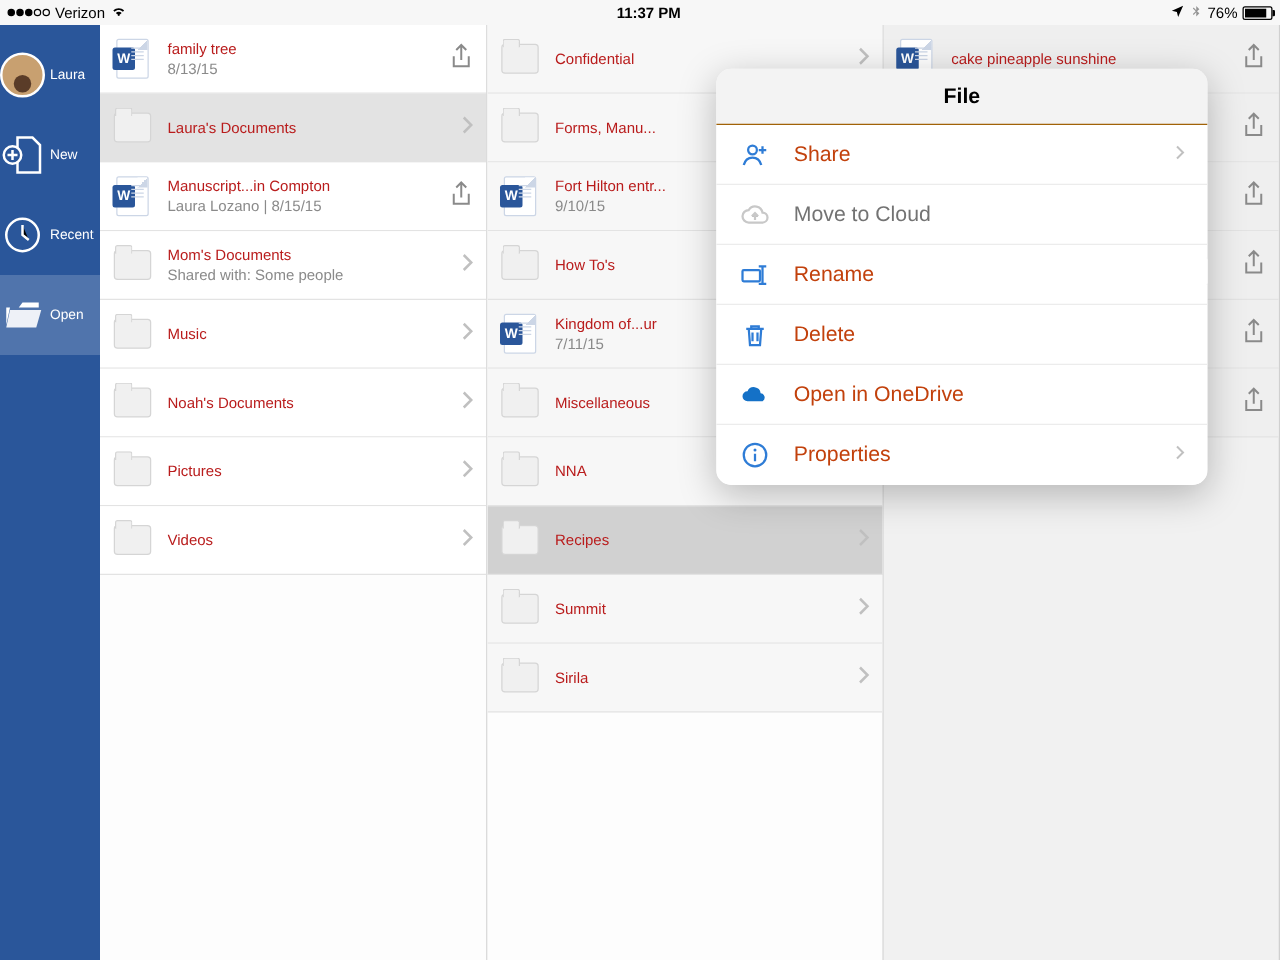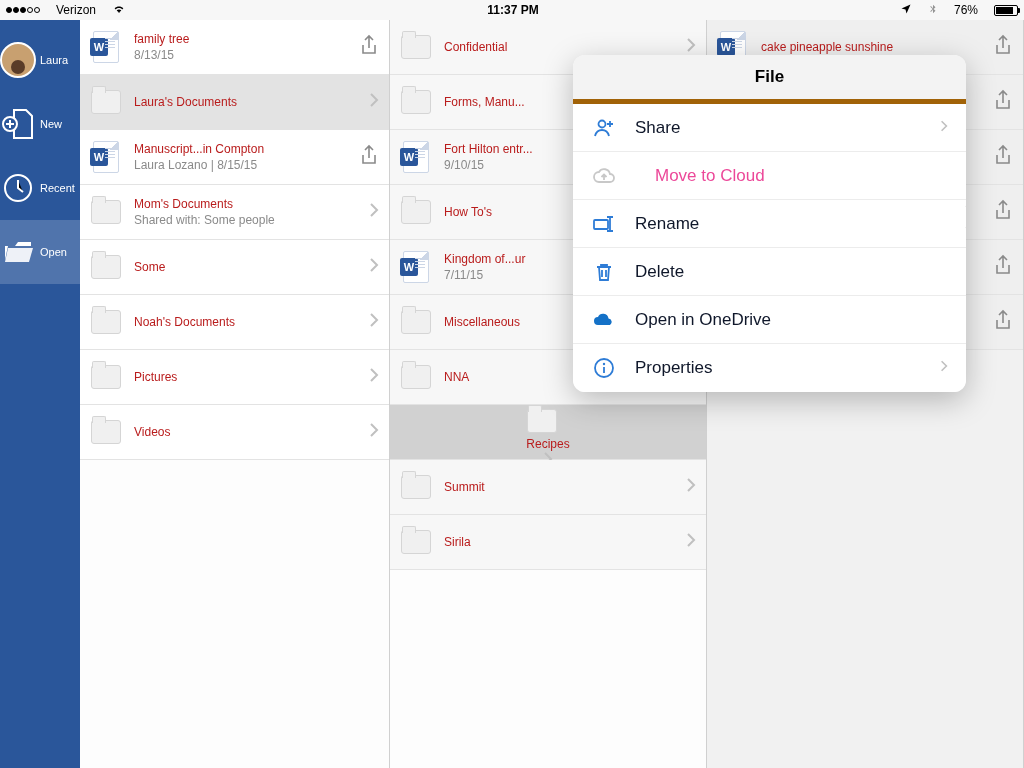--- a/index.html
+++ b/index.html
@@ -1,20 +1,20 @@
 <!DOCTYPE html>
 <html><head>
 <meta charset="utf-8">
 <style>
 * { margin: 0; padding: 0; box-sizing: border-box; font-family: -apple-system, "Helvetica Neue", Arial, sans-serif; }
 html, body { width: 1024px; height: 768px; overflow: hidden; background: #f7f7f7; }
 
 
 .status-bar { height: 20px; display:flex; align-items:center; justify-content:space-between; font-size:12px; padding: 2px 6px; background:#f7f7f7; color:#000; }
-.status-left, .status-right { display:flex; align-items:center; gap:16px; }
+.status-left, .status-right { display:flex; align-items:center; gap:4px; }
 .sig-dots { display:inline-flex; gap:1px; }
 .sig-dots span { width:6px; height:6px; border-radius:50%; border:1px solid #000; display:inline-block; }
 .sig-dots span.f { background:#000; }
 .wifi-icon svg { width:14px; height:14px; }
 .batt { width:24px; height:11px; border:1px solid #000; border-radius:2px; position:relative; }
 .batt::after { content:""; position:absolute; right:-3px; top:2px; width:2px; height:5px; background:#000; border-radius:0 1px 1px 0; }
 .batt .fill { position:absolute; left:1px; top:1px; bottom:1px; width:76%; background:#000; }
 
 
 .app { display:flex; height: calc(768px - 20px); }
@@ -30,21 +30,21 @@
 
 
 .col { border-right:1px solid #d0d0d0; background:#fdfdfd; overflow:hidden; height:100%; position:relative; }
 .col1 { width: 310px; }
 .col2 { width: 317px; }
 .col3 { flex:1; background:#f1f1f1; }
 
 
 .row { display:flex; align-items:center; padding: 0 10px; height:55px; border-bottom:1px solid #e3e3e3; background:#fff; cursor:pointer; position:relative; }
 .col2 .row { background:#f7f7f7; }
-.col2 .row.selected { background:#d1d1d1;flex-direction:column; }
+.col2 .row.selected { background:#d1d1d1; }
 .row.selected { background:#e3e3e3; }
 .row .icon { width:32px; height:32px; flex:none; margin-right:12px; display:flex; align-items:center; justify-content:center; }
 .row .txt { flex:1; min-width:0; }
 .row .title { font-size:12px; color:#b91c1c; white-space:nowrap; overflow:hidden; text-overflow:ellipsis; }
 .row .sub { font-size:12px; color:#8a8a8a; margin-top:2px; white-space:nowrap; overflow:hidden; text-overflow:ellipsis; }
 .row .chev { color:#c0c0c0; flex:none; }
 .row .chev svg { width:10px; height:16px; }
 .row .share { color:#8a8a8a; flex:none; }
 .row .share svg { width:20px; height:22px; }
 
@@ -57,24 +57,24 @@
 .doc::before { content:""; position:absolute; top:0; right:0; width:8px; height:8px; background:linear-gradient(135deg, #fff 50%, #ccd6e6 50%); }
 .doc .w { position:absolute; left:-4px; width:18px; height:18px; background:#2A569A; color:#fff; font-size:11px; font-weight:bold; display:flex; align-items:center; justify-content:center; border-radius:2px; }
 .doc .lines { position:absolute; right:3px; top:6px; width:10px; display:flex; flex-direction:column; gap:2px; }
 .doc .lines span{ height:1px; background:#ccd6e6; display:block; }
 
 
 .col3 .row { background:#efefef; }
 
 
 .popover { position:absolute; left:573px; top:55px; width:393px; background:#fafafa; border-radius:12px; box-shadow:0 8px 30px rgba(0,0,0,0.25); z-index:50; overflow:hidden; }
-.popover .ptitle { text-align:center; font-weight:600; font-size:17px; padding:12px 0; border-bottom:5px solid #a16207; background:#f3f3f3; }
-.popover .pitem { display:flex; align-items:center; height:48px; padding:0 18px; border-bottom:1px solid #ececec; cursor:pointer; font-size:17px; color:#0f172a; background:#fff; }
+.popover .ptitle { text-align:center; font-weight:600; font-size:17px; padding:12px 0; border-bottom:1px solid #a16207; background:#f3f3f3; }
+.popover .pitem { display:flex; align-items:center; height:48px; padding:0 18px; border-bottom:1px solid #ececec; cursor:pointer; font-size:17px; color:#c2410c; background:#fff; }
 .popover .pitem:last-child { border-bottom:none; }
-.popover .pitem.disabled { color:#ec4899; cursor:default;gap:20px; }
+.popover .pitem.disabled { color:#737373; cursor:default; }
 .popover .picon { width:26px; height:26px; margin-right:18px; display:flex; align-items:center; justify-content:center; }
 .popover .picon svg { width:24px; height:24px; }
 .popover .plabel { flex:1; }
 .popover .pchev { color:#c0c0c0; }
 .popover .pchev svg{ width:8px; height:14px; }
 .popover .arrow-notch { position:absolute; right:-8px; top:154px; width:16px; height:16px; background:#fff; transform:rotate(45deg); border-top:1px solid #e0e0e0; border-right:1px solid #e0e0e0;}
 </style>
 </head>
 <body>
 
@@ -208,21 +208,21 @@
         </div>
         <span class="chev"><svg viewBox="0 0 10 16">
             <use href="#chev"></use>
           </svg></span>
       </div>
       <div class="row">
         <div class="icon">
           <div class="folder-shape"></div>
         </div>
         <div class="txt">
-          <div class="title">Some</div>
+          <div class="title">Music</div>
         </div>
         <span class="chev"><svg viewBox="0 0 10 16">
             <use href="#chev"></use>
           </svg></span>
       </div>
       <div class="row">
         <div class="icon">
           <div class="folder-shape"></div>
         </div>
         <div class="txt">

